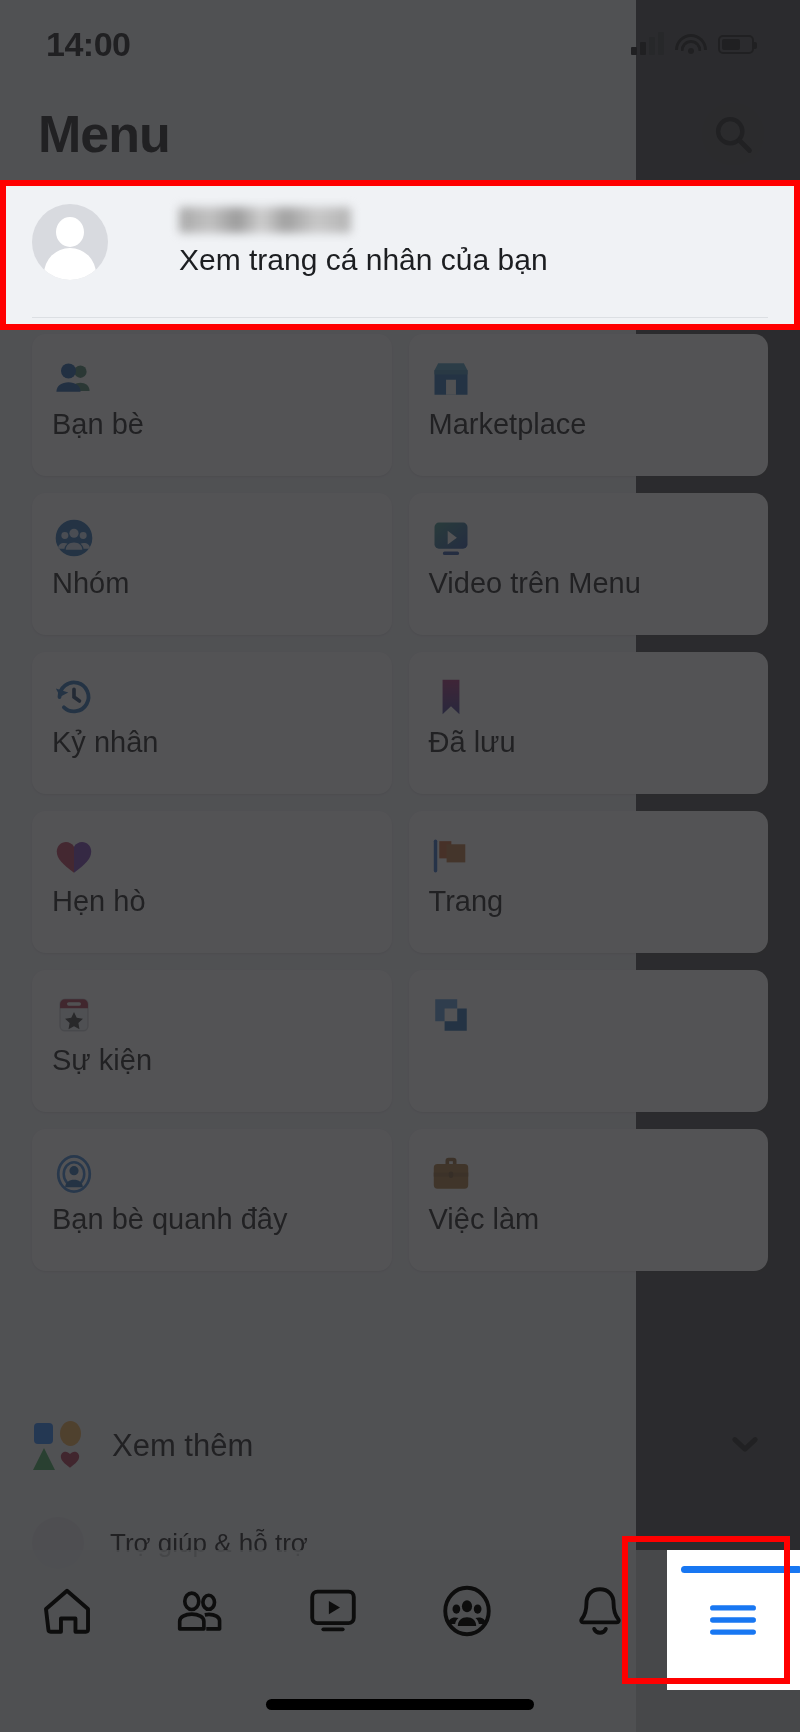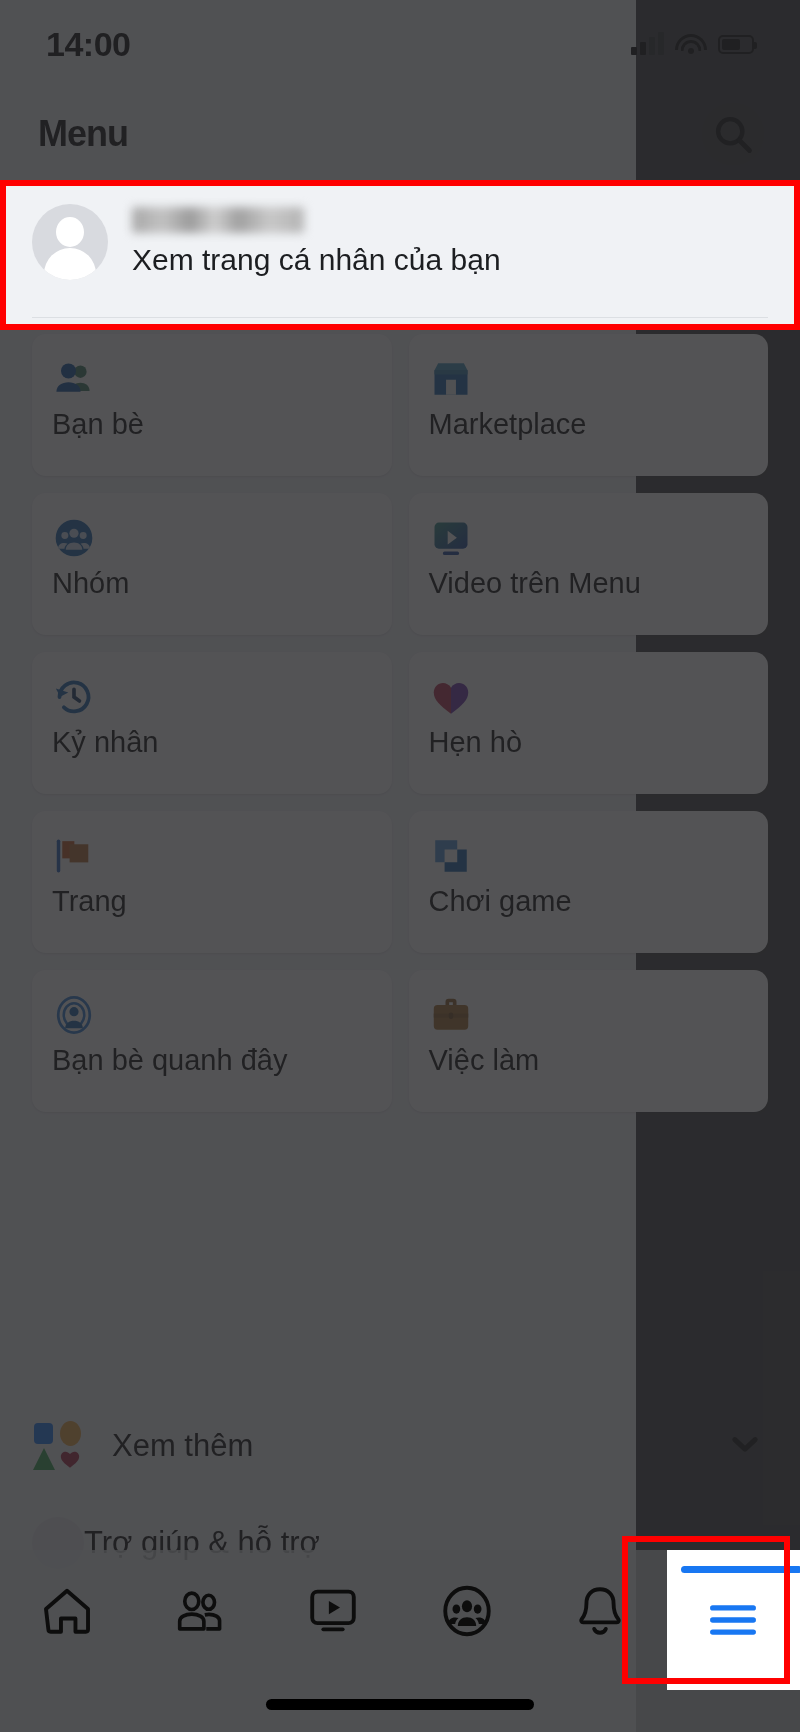--- a/index.html
+++ b/index.html
@@ -68,39 +68,40 @@
 
   
   .menu-header {
     position: absolute; left: 0; top: 88px;
     width: 800px; height: 92px;
     display: flex; align-items: center; justify-content: space-between;
     padding: 0 36px 0 38px;
     box-sizing: border-box;
   }
   .menu-title {
-    font-size: 36px; font-weight: bold; color: #050505;
+    font-size: 52px; font-weight: bold; color: #050505;
     letter-spacing: -1px;
   }
   .search-btn {
     width: 62px; height: 62px; border-radius: 50%;
     background: rgba(0,0,0,0.05);
     display: flex; align-items: center; justify-content: center;
   }
 
   
   .profile-row {
     position: absolute; left: 0; top: 186px;
     width: 800px; height: 142px;
     background: #f0f2f5;
     box-sizing: border-box;
   }
   .profile-inner {
     display: flex; align-items: center;
     padding: 18px 0 0 32px;
+    gap: 47px;
   }
   .avatar {
     width: 76px; height: 76px; border-radius: 50%;
     background: #d8dadf;
     position: relative; overflow: hidden; flex: none;
   }
   .avatar .head {
     position: absolute; left: 50%; top: 13px; transform: translateX(-50%);
     width: 28px; height: 30px; border-radius: 50%; background: #fff;
   }
@@ -172,21 +173,21 @@
     position: absolute; left: 0; top: 1498px;
     width: 800px; height: 90px;
     display: flex; align-items: center;
     padding: 0 32px; box-sizing: border-box;
   }
   .hidden-row .circ {
     width: 52px; height: 52px; border-radius: 50%;
     background: #e4e6eb; flex: none;
   }
   .hidden-row .lbl {
-    font-size: 31px; color: #050505;
+    margin-left: 26px; font-size: 26px; color: #050505;
   }
 
   
   .dim {
     position: absolute;
     background: rgba(40,40,42,0.80);
     pointer-events: none;
   }
   #dim-top    { left: 0; top: 0;    width: 800px; height: 186px; }
   #dim-bottom { left: 0; top: 328px; width: 800px; height: 1222px; }
@@ -340,20 +341,34 @@
       <div class="ico">
         <svg width="44" height="44" viewBox="0 0 24 24">
           <path d="M4.1 12a7.9 7.9 0 1 1 2.4 5.6" fill="none" stroke="#1461ab" stroke-width="2.1" stroke-linecap="round"></path>
           <path d="M2.1 7.4l2.4 4.4 4.4-2.3z" fill="#1461ab"></path>
           <path d="M12 7.8V12l3 2.2" fill="none" stroke="#11335e" stroke-width="2" stroke-linecap="round"></path>
         </svg>
       </div>
       <div class="lbl">Kỷ nhân</div>
     </div>
 
+    <div class="card">
+      <div class="ico">
+        <svg width="44" height="44" viewBox="0 0 24 24">
+          <defs>
+              <linearGradient id="bg1" x1="0" y1="0" x2="0" y2="1">
+            <stop offset="0" stop-color="#9b1b6a"></stop>
+                <stop offset="1" stop-color="#2c2a87"></stop>
+          </linearGradient>
+            </defs>
+          <path d="M7.4 2.6h9.2v18.8l-4.6-4.4-4.6 4.4z" fill="url(#bg1)"></path>
+        </svg>
+      </div>
+      <div class="lbl">Đã lưu</div>
+    </div>
 
     <div class="card">
       <div class="ico">
         <svg width="44" height="44" viewBox="0 0 24 24">
           <path d="M12 21.2C5.9 16.7 2.6 13.6 2.6 9.6c0-3 2.3-5.2 5-5.2 1.7 0 3.3.9 4.4 2.4z" fill="#b52a4a"></path>
           <path d="M12 21.2c6.1-4.5 9.4-7.6 9.4-11.6 0-3-2.3-5.2-5-5.2-1.7 0-3.3.9-4.4 2.4z" fill="#6b2fa8"></path>
         </svg>
       </div>
       <div class="lbl">Hẹn hò</div>
     </div>
@@ -362,29 +377,39 @@
       <div class="ico">
         <svg width="44" height="44" viewBox="0 0 24 24">
           <rect x="2.6" y="3" width="1.9" height="18" rx="0.9" fill="#1f5fbd"></rect>
           <path d="M5.6 3.9h6.6v9.4H5.6z" fill="#c4581f"></path>
           <path d="M9.6 5.6h10.2v9.9H9.6z" fill="#b5692f"></path>
         </svg>
       </div>
       <div class="lbl">Trang</div>
     </div>
 
+    <div class="card">
+      <div class="ico">
+        <svg width="44" height="44" viewBox="0 0 24 24">
+          <rect x="4.4" y="3.4" width="15.2" height="17.2" rx="2.6" fill="#eceff3" stroke="#c9ccd1" stroke-width="0.8"></rect>
+          <path d="M4.4 6a2.6 2.6 0 0 1 2.6-2.6h10a2.6 2.6 0 0 1 2.6 2.6v2.3H4.4z" fill="#a3253f"></path>
+          <rect x="8.2" y="5" width="7.6" height="1.9" rx="0.9" fill="#f3f4f6"></rect>
+          <path d="M12 10.4l1.5 3.1 3.4.5-2.5 2.4.6 3.4-3-1.6-3 1.6.6-3.4-2.5-2.4 3.4-.5z" fill="#2b2b2b"></path>
+        </svg>
+      </div>
+      <div class="lbl">Sự kiện</div>
+    </div>
 
     <div class="card">
       <div class="ico">
         <svg width="44" height="44" viewBox="0 0 24 24">
           <path d="M3.4 3.4h12v5.1H8.5v6.9H3.4z" fill="#4a8fd4"></path>
           <path d="M20.6 20.6H8.5v-5.2h6.9V8.5h5.2z" fill="#1461ab"></path>
         </svg>
       </div>
-      <div class="lbl">Chơi game</div>
     </div>
 
     <div class="card">
       <div class="ico">
         <svg width="44" height="44" viewBox="0 0 24 24">
           <ellipse cx="12" cy="12" rx="8.6" ry="9.6" fill="none" stroke="#2a7ad1" stroke-width="1.5"></ellipse>
           <ellipse cx="12" cy="12" rx="5.6" ry="6.4" fill="none" stroke="#2a7ad1" stroke-width="1.4"></ellipse>
           <circle cx="12" cy="10.2" r="2.5" fill="#1461ab"></circle>
           <path d="M7.2 19.2c0-2.6 2.2-4 4.8-4s4.8 1.4 4.8 4z" fill="#1461ab"></path>
         </svg>

